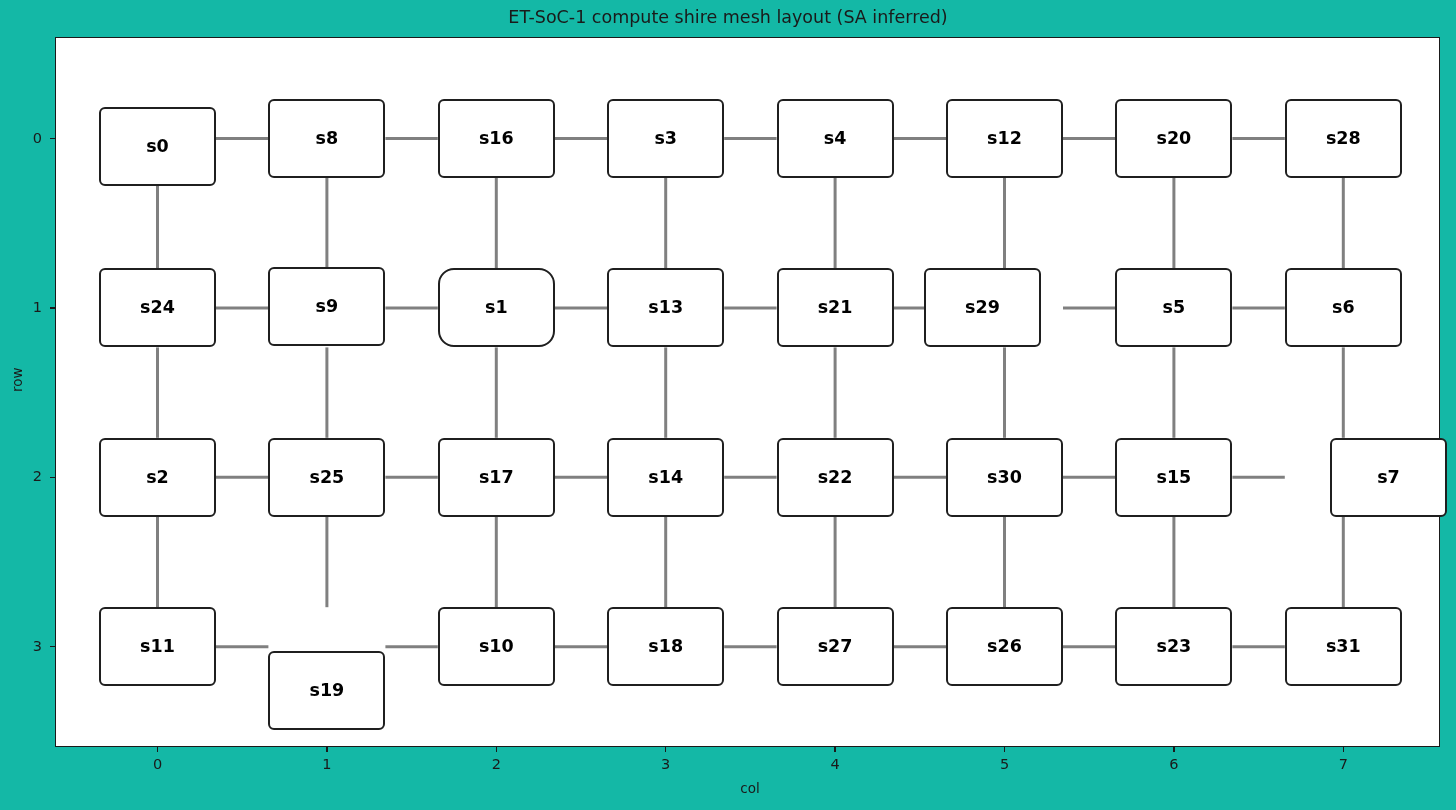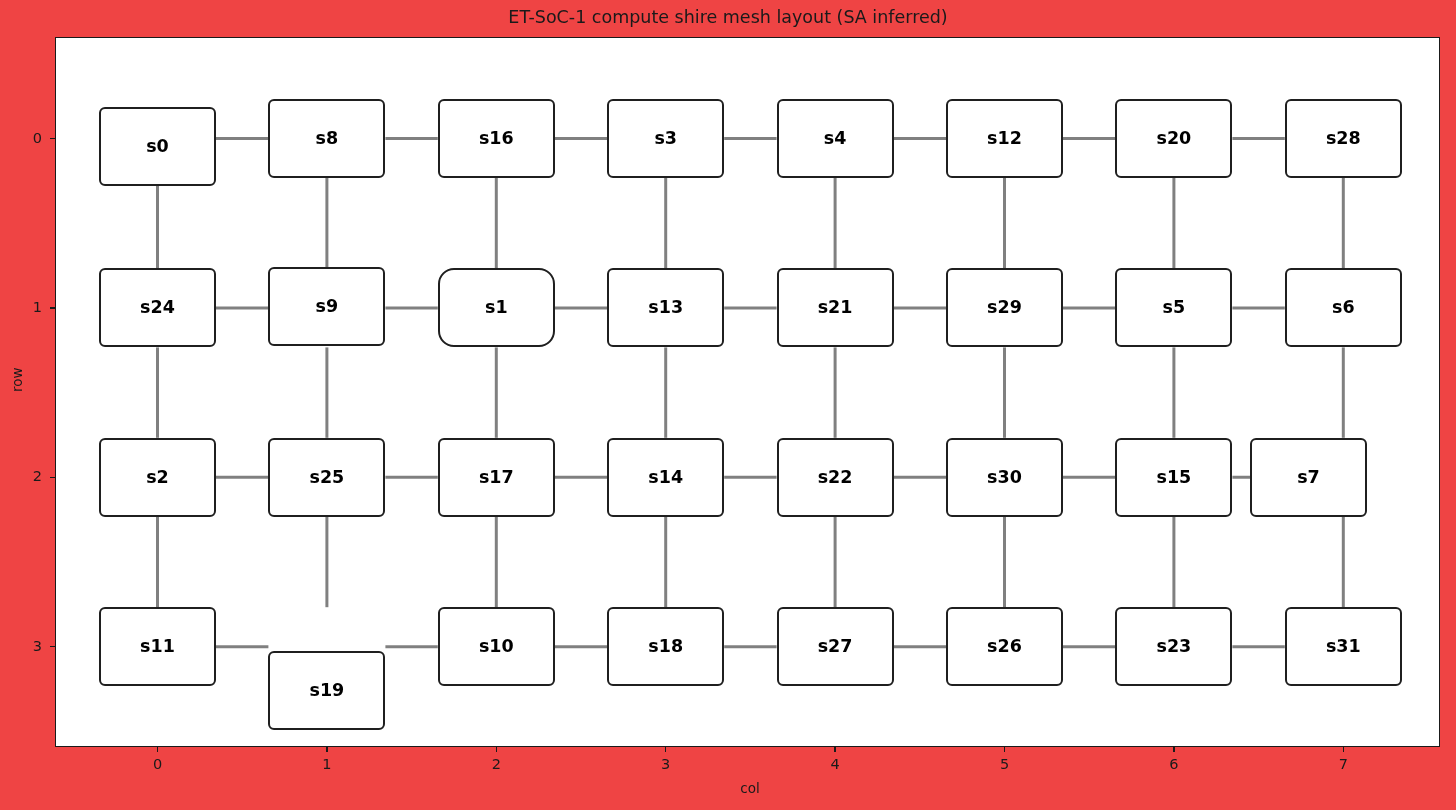--- a/index.html
+++ b/index.html
@@ -13,21 +13,21 @@
     font-family: "DejaVu Sans", sans-serif;
     overflow: hidden;
     position: relative;
   }
 
   #figure {
     position: absolute;
     left: 0; top: 0;
     width: 1456px;
     height: 810px;
-    background: #ef4444;
+    background: #14b8a6;
   }
 
   
   #chart-title {
     position: absolute;
     left: 0;
     top: 7px;
     width: 1456px;
     text-align: center;
     font-size: 17.5px;
@@ -236,21 +236,21 @@
         </div>
         <div class="node" style="left: 382.8px; top: 231.4px; border-radius: 16px;">
           <span class="node-label">s1</span>
         </div>
         <div class="node" style="left: 552.2px; top: 231.4px;">
           <span class="node-label">s13</span>
         </div>
         <div class="node" style="left: 721.6px; top: 231.4px;">
           <span class="node-label">s21</span>
         </div>
-        <div class="node" style="left: 891px; top: 231.4px;">
+        <div class="node" style="left: 869px; top: 231.4px;">
           <span class="node-label">s29</span>
         </div>
         <div class="node" style="left: 1060.4px; top: 231.4px;">
           <span class="node-label">s5</span>
         </div>
         <div class="node" style="left: 1229.8px; top: 231.4px;">
           <span class="node-label">s6</span>
         </div>
         <div class="node" style="left: 44px; top: 400.8px;">
           <span class="node-label">s2</span>
@@ -266,21 +266,21 @@
         </div>
         <div class="node" style="left: 721.6px; top: 400.8px;">
           <span class="node-label">s22</span>
         </div>
         <div class="node" style="left: 891px; top: 400.8px;">
           <span class="node-label">s30</span>
         </div>
         <div class="node" style="left: 1060.4px; top: 400.8px;">
           <span class="node-label">s15</span>
         </div>
-        <div class="node" style="left: 1195px; top: 400.8px;">
+        <div class="node" style="left: 1275px; top: 400.8px;">
           <span class="node-label">s7</span>
         </div>
         <div class="node" style="left: 44px; top: 570.2px;">
           <span class="node-label">s11</span>
         </div>
         <div class="node" style="left: 213.4px; top: 570.2px; margin-top: 44px;">
           <span class="node-label">s19</span>
         </div>
         <div class="node" style="left: 382.8px; top: 570.2px;">
           <span class="node-label">s10</span>

